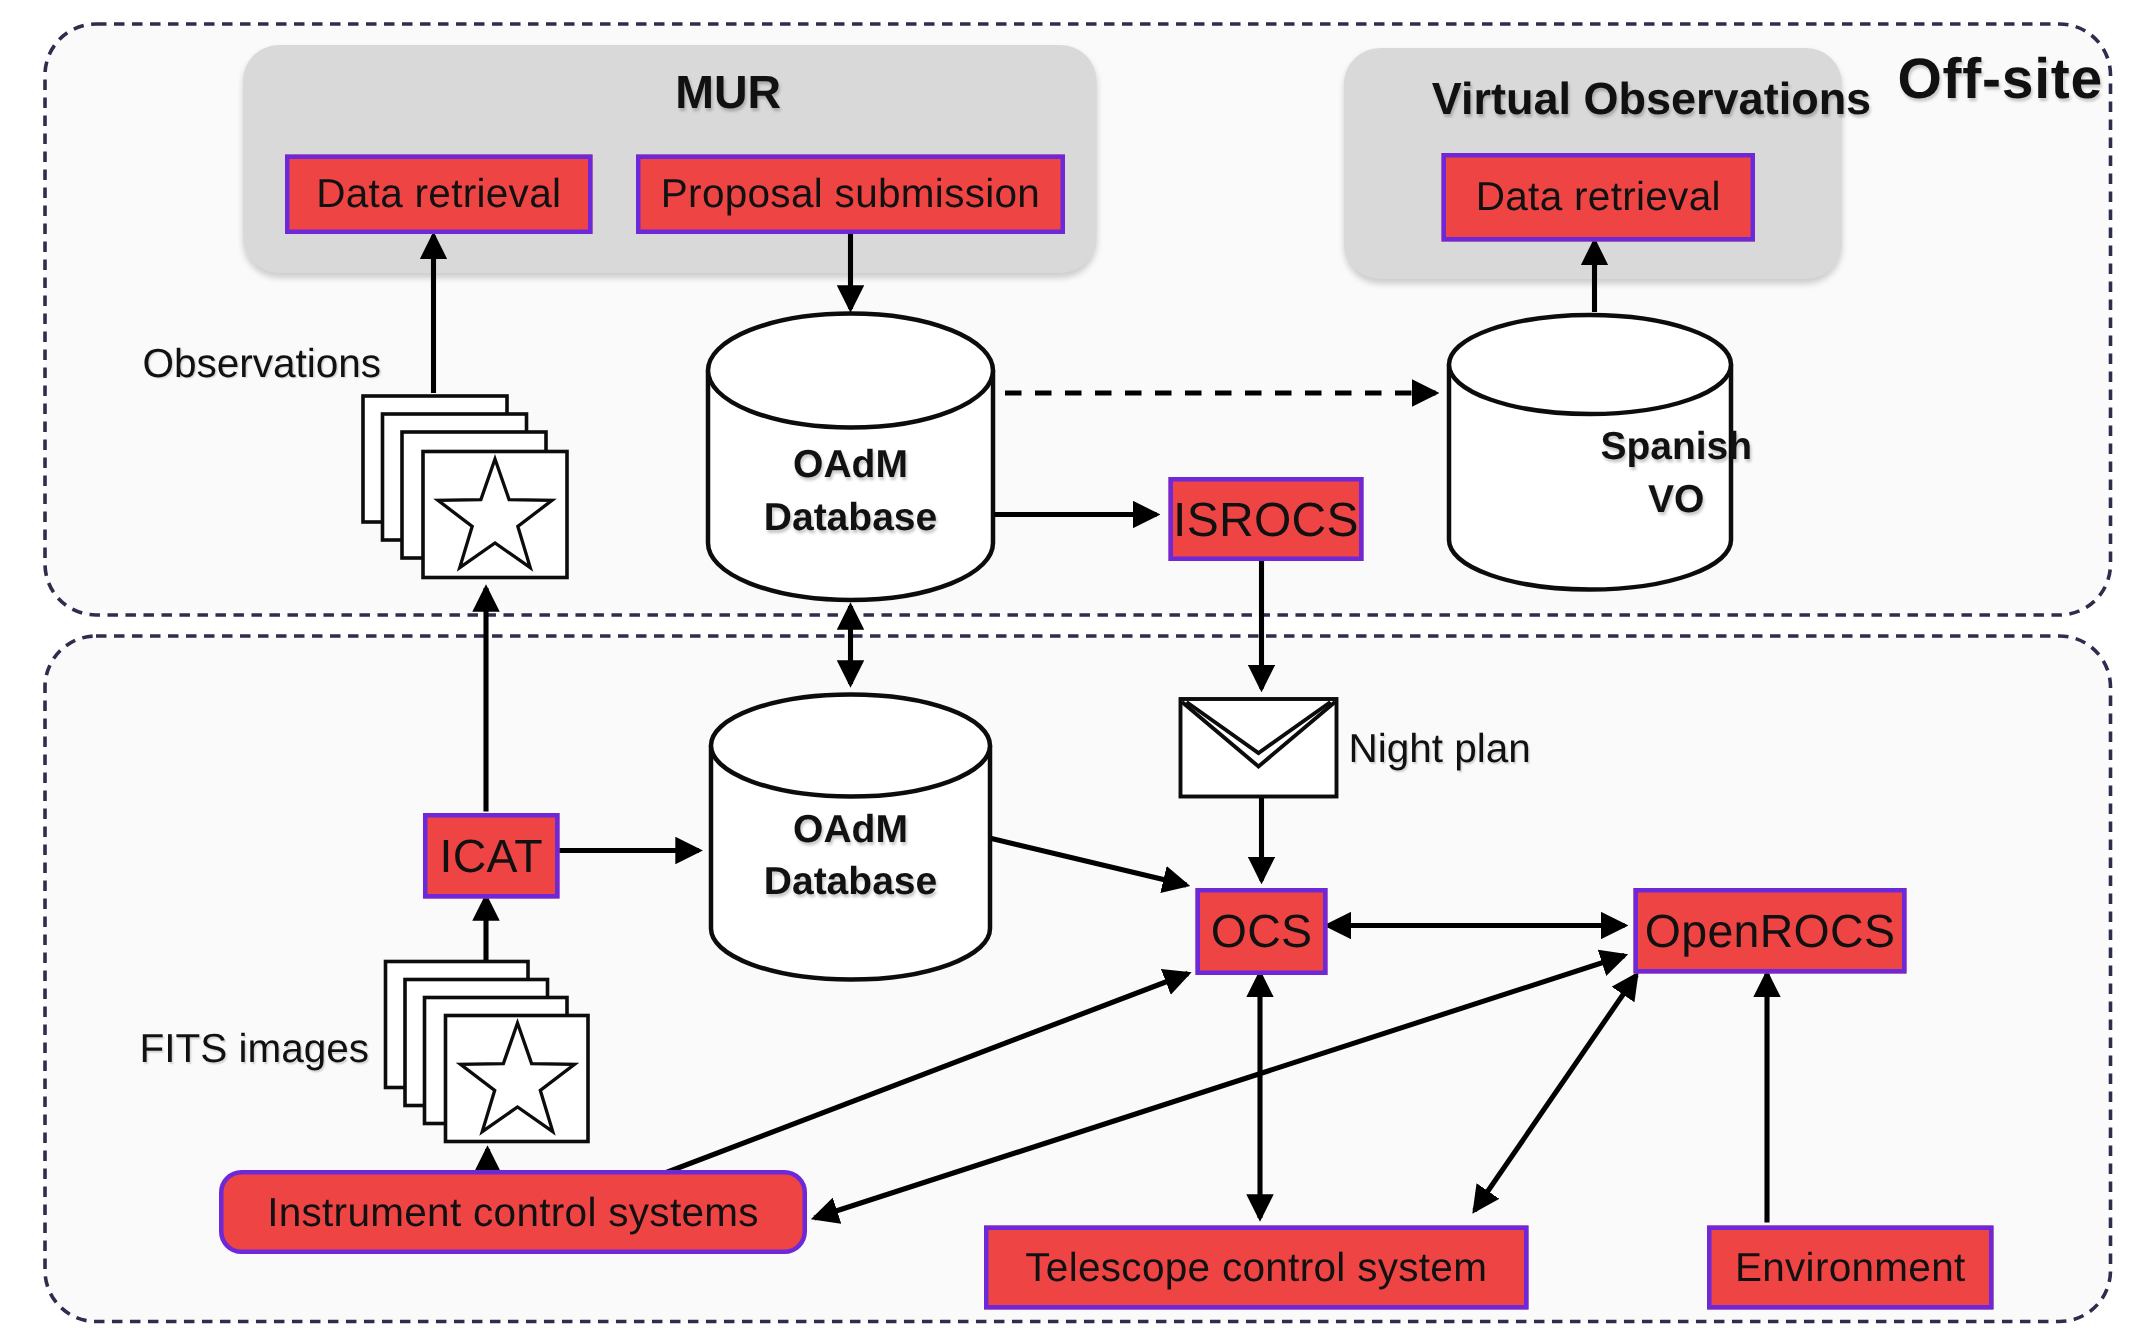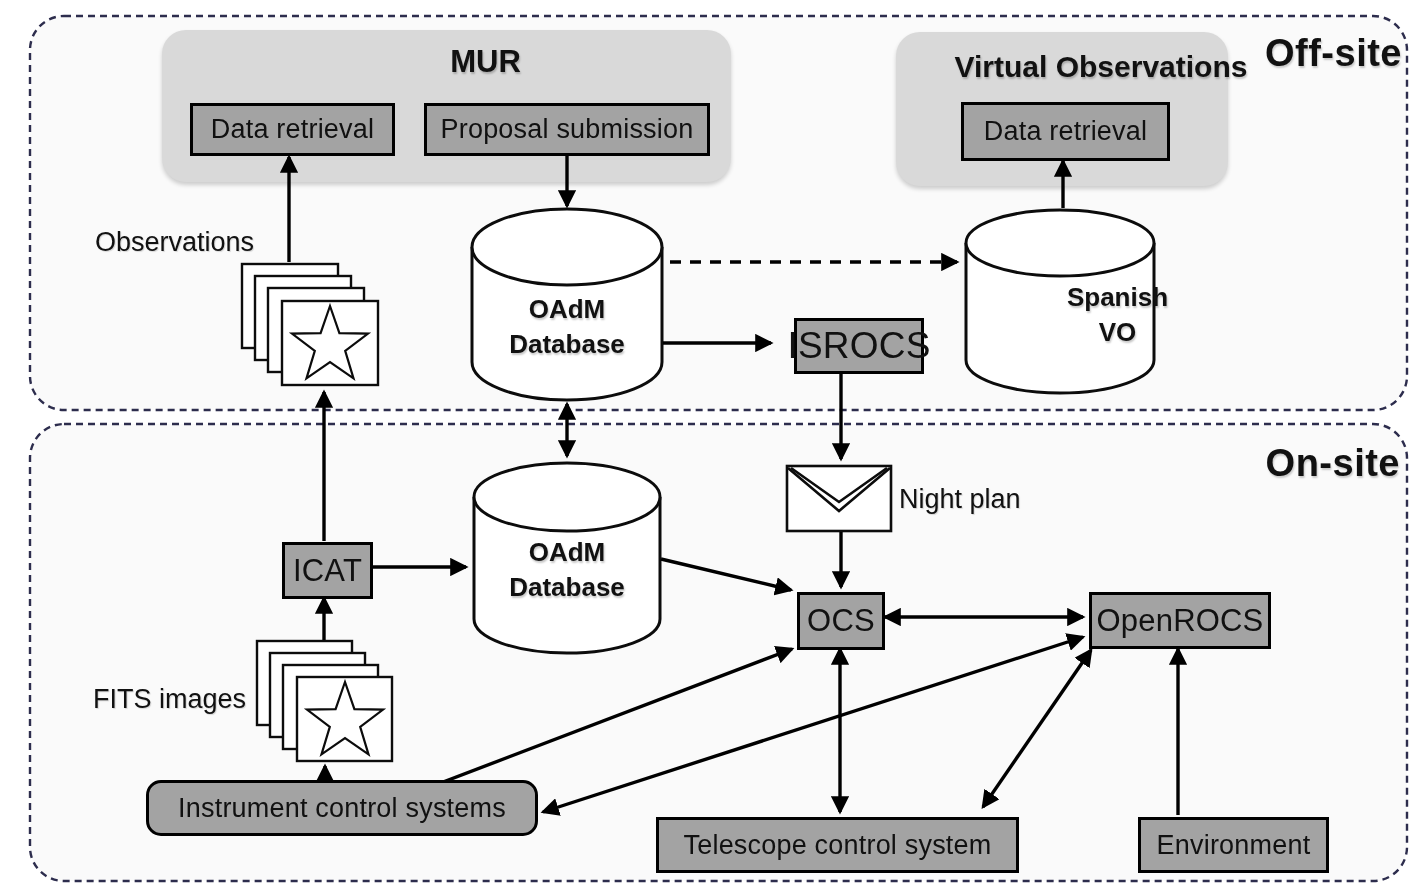--- a/index.html
+++ b/index.html
@@ -6,21 +6,21 @@
   #stage{
     position:relative;width:1421px;height:887px;overflow:hidden;
     font-family:"Liberation Sans","DejaVu Sans",sans-serif;color:#111;
     background:#ffffff;
   }
   .abs{position:absolute;}
   .section-bg{background:#fafafa;border-radius:34px;z-index:0;}
   .group-box{background:#d9d9d9;border-radius:24px;z-index:1;box-shadow:0 3px 4px rgba(0,0,0,.18);}
   #overlay{position:absolute;left:0;top:0;z-index:2;pointer-events:none;}
   .node{
-    z-index:3;background:#a3a3a3;border:3px solid #000000;
+    z-index:3;background:#ef4444;border:3px solid #6d28d9;
     display:flex;align-items:center;justify-content:center;
     font-size:27px;letter-spacing:.2px;white-space:nowrap;
   }
   .node.lg{font-size:31px;}
   .txt{z-index:3;white-space:nowrap;}
   .heading{font-weight:600;font-size:30px;text-shadow:1px 2px 2px rgba(0,0,0,.22);padding-left:39px;}
   .site-label{font-weight:700;font-size:38px;letter-spacing:.5px;text-shadow:1px 2px 2px rgba(0,0,0,.20);}
   .cyl-label{
     z-index:3;text-align:center;font-size:26px;line-height:1.35;font-weight:600;
     white-space:pre-line;text-shadow:1px 2px 2px rgba(0,0,0,.22);
@@ -112,32 +112,31 @@
   </svg>
 
   <div class="abs txt heading ctr" style="left:162px;top:44px;width:569px;height:36px;font-size:31px;">
     <span>MUR</span>
   </div>
   <div class="abs txt heading ctr" style="left:896px;top:50px;width:332px;height:34px;">
     <span>Virtual Observations</span>
   </div>
 
   <div class="abs txt site-label" style="left:1265px;top:32px;width:135px;text-align:right;">Off-site</div>
-  <div class="abs txt site-label" style="left:1265px;top:442px;width:135px;text-align:right;">On-site</div>
 
   <div class="abs node" style="left:190px;top:103px;width:199px;height:47px;">
     <span>Data retrieval</span>
   </div>
   <div class="abs node" style="left:424px;top:103px;width:280px;height:47px;">
     <span>Proposal submission</span>
   </div>
   <div class="abs node" style="left:961px;top:102px;width:203px;height:53px;">
     <span>Data retrieval</span>
   </div>
-  <div class="abs node lg" style="left:779px;top:318px;width:124px;height:50px;font-size:37px;margin-left:15px;">
+  <div class="abs node lg" style="left:779px;top:318px;width:124px;height:50px;font-size:32px;">
     <span>ISROCS</span>
   </div>
   <div class="abs node lg" style="left:282px;top:542px;width:85px;height:51px;">
     <span>ICAT</span>
   </div>
   <div class="abs node lg" style="left:797px;top:592px;width:82px;height:52px;">
     <span>OCS</span>
   </div>
   <div class="abs node lg" style="left:1089px;top:592px;width:176px;height:51px;">
     <span>OpenROCS</span>

